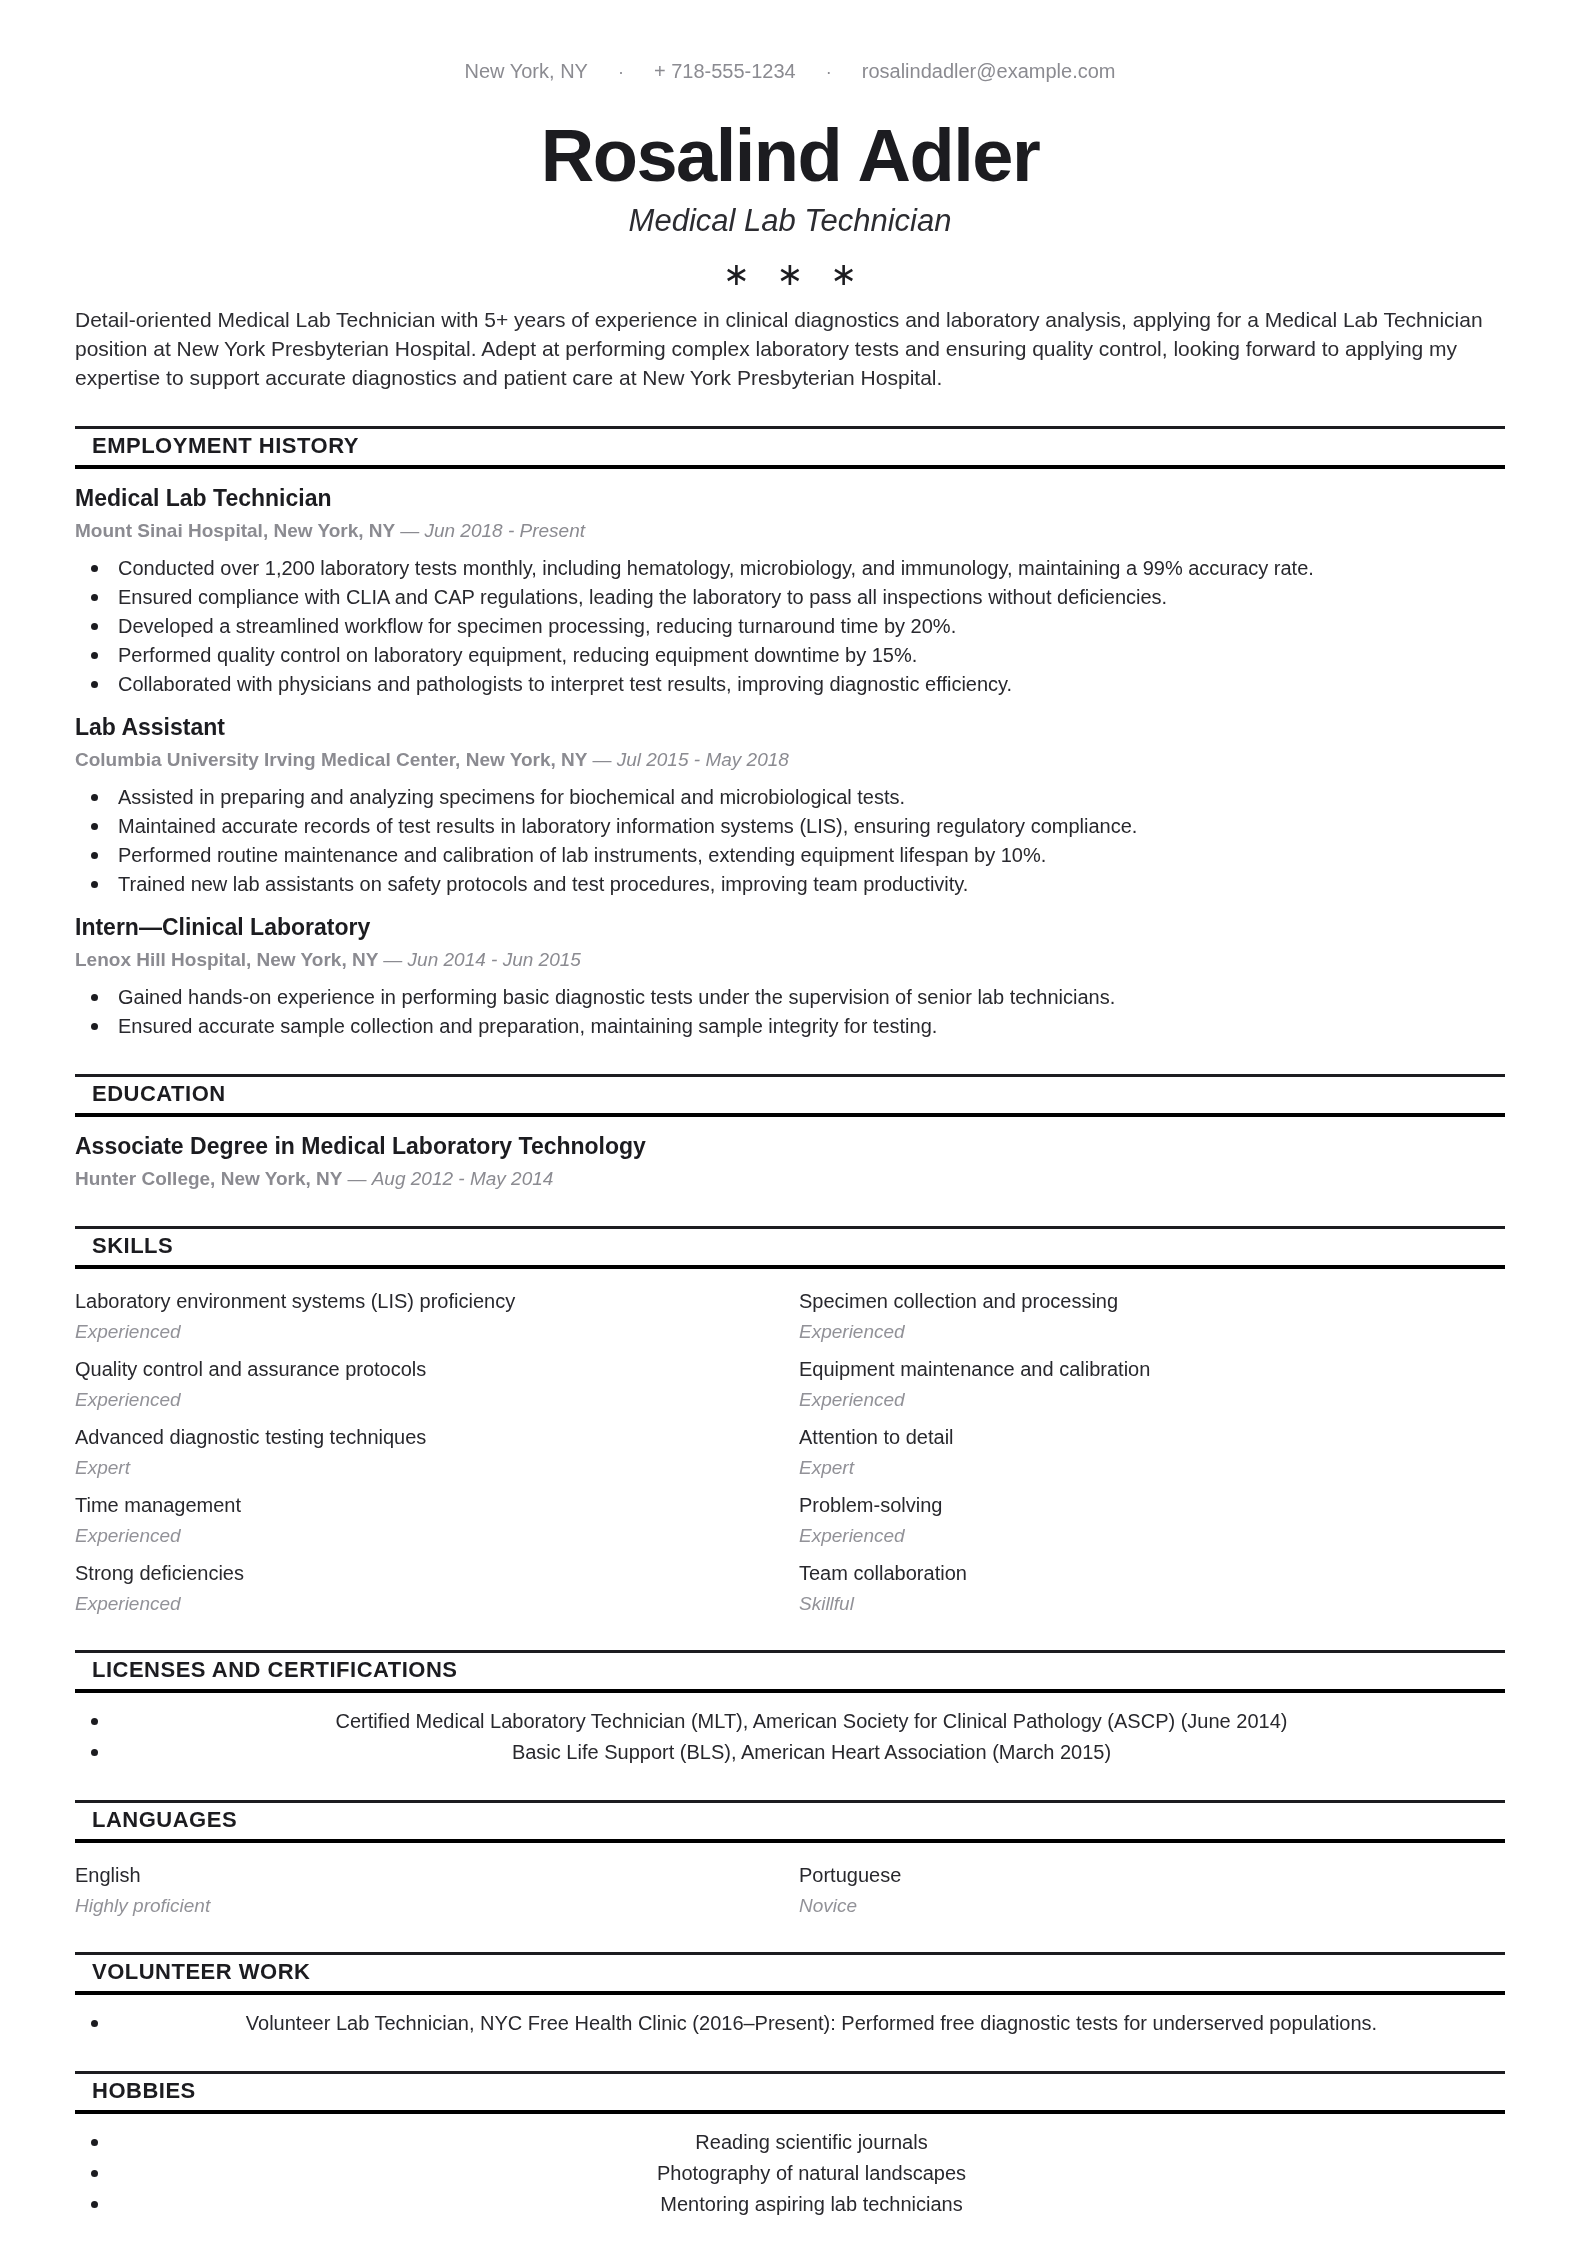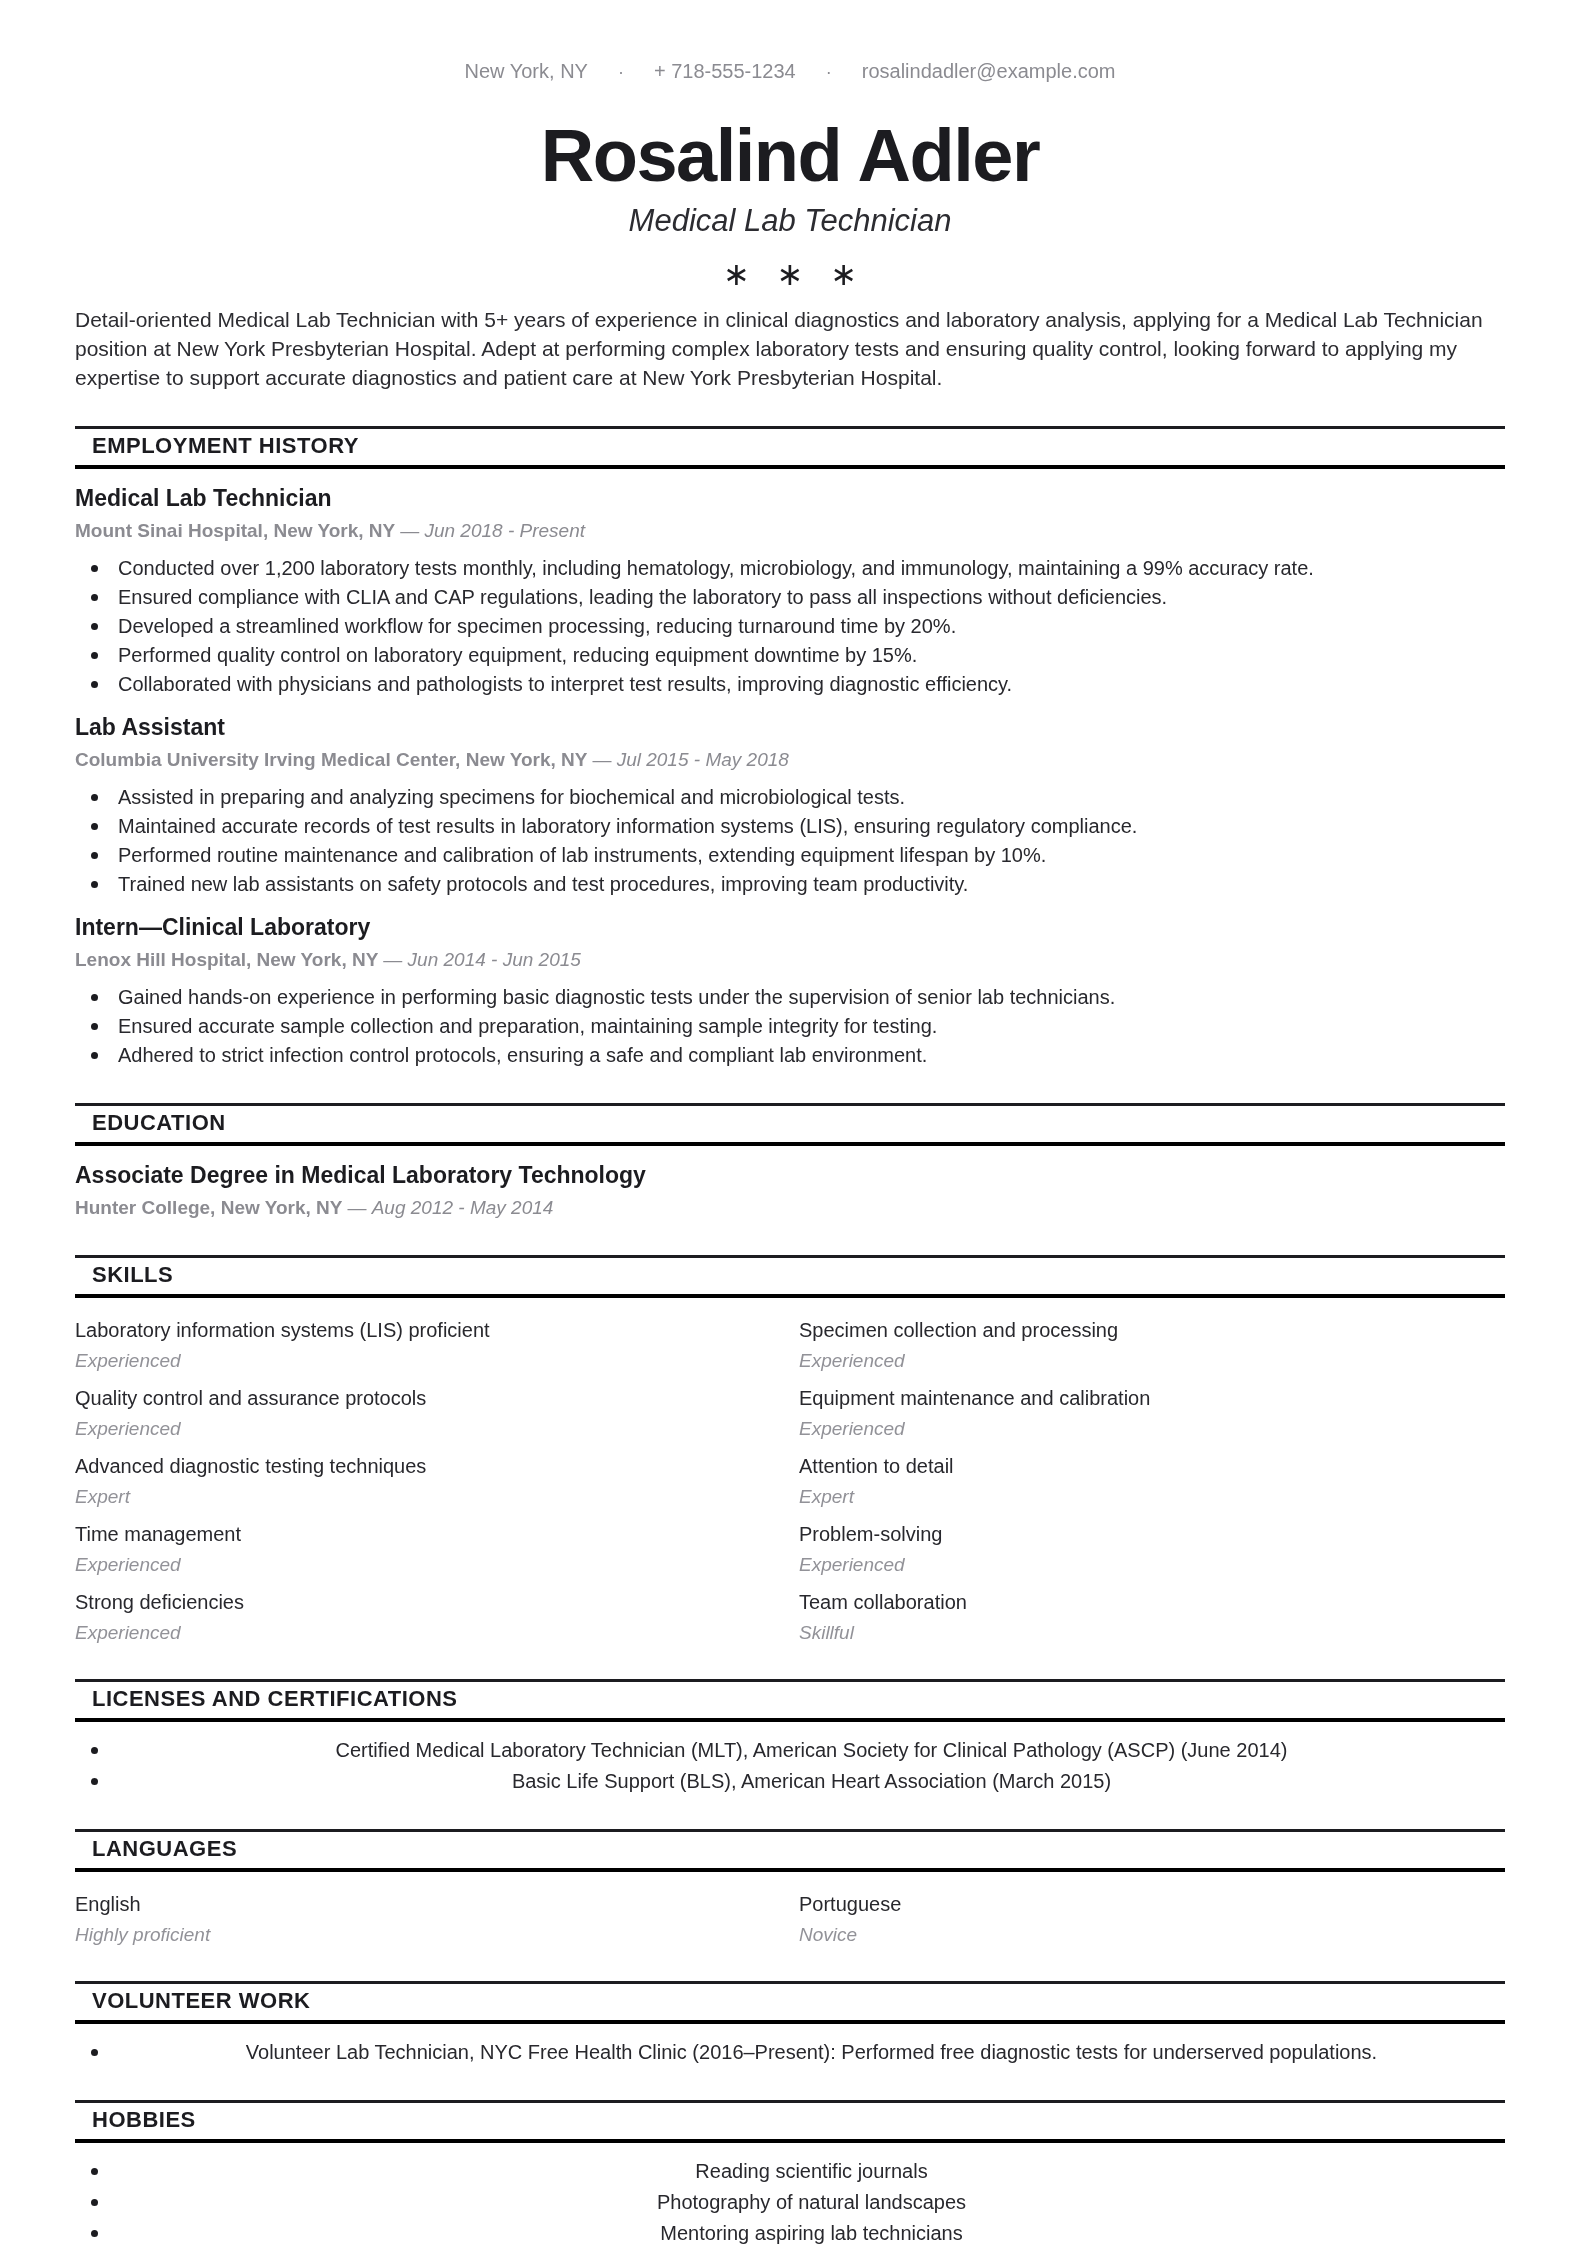--- a/index.html
+++ b/index.html
@@ -125,42 +125,41 @@
     <div class="entry">
       <div class="entry-title">Intern—Clinical Laboratory</div>
       <div class="meta">
         <span>Lenox Hill Hospital, New York, NY</span>
         <span class="dash">—</span>
         <span class="dates">Jun 2014 - Jun 2015</span>
       </div>
       <ul class="bullets">
         <li>Gained hands-on experience in performing basic diagnostic tests under the supervision of senior lab technicians.</li>
         <li>Ensured accurate sample collection and preparation, maintaining sample integrity for testing.</li>
-        <li>Adhered to strict infection control protocols, ensuring a safe and compliant lab environment.</li>
       </ul>
     </div>
   </div>
 
   <div class="section">
     <h2 class="sec-heading">EDUCATION</h2>
     <div class="entry">
       <div class="entry-title">Associate Degree in Medical Laboratory Technology</div>
       <div class="meta">
         <span>Hunter College, New York, NY</span>
         <span class="dash">—</span>
         <span class="dates">Aug 2012 - May 2014</span>
       </div>
     </div>
   </div>
 
   <div class="section">
     <h2 class="sec-heading">SKILLS</h2>
     <div class="grid2">
       <div>
-        <div class="kname">Laboratory information systems (LIS) proficient</div>
+        <div class="kname">Laboratory environment systems (LIS) proficiency</div>
         <div class="klevel">Experienced</div>
       </div>
       <div>
         <div class="kname">Specimen collection and processing</div>
         <div class="klevel">Experienced</div>
       </div>
       <div>
         <div class="kname">Quality control and assurance protocols</div>
         <div class="klevel">Experienced</div>
       </div>

